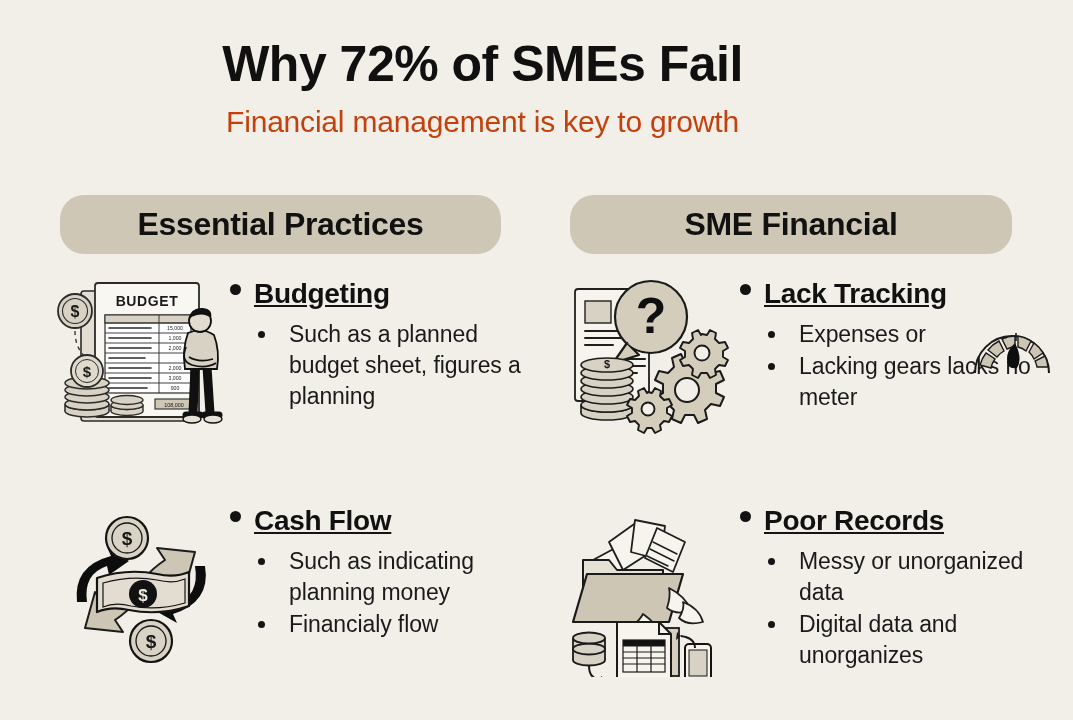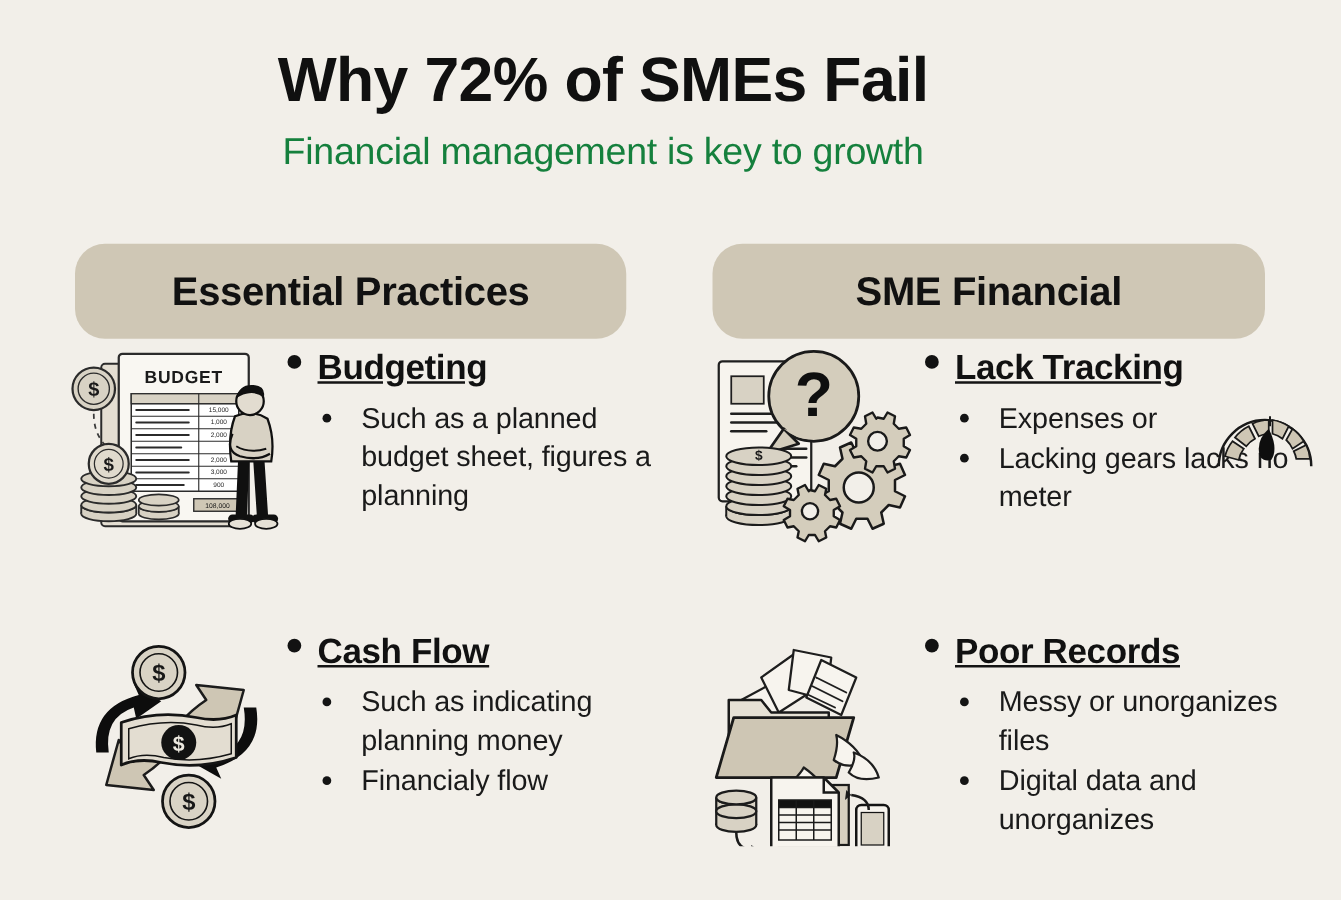--- a/index.html
+++ b/index.html
@@ -30,28 +30,28 @@
     letter-spacing: -0.5px;
     line-height: 1.05;
     color: #101010;
     margin: 0;
   }
   .subtitle {
     font-size: 30px;
     font-weight: normal;
     letter-spacing: -0.2px;
     line-height: 1.1;
-    color: #15803d;
+    color: #c2410c;
     margin: 14px 0 0 0;
   }
 
   
   .pill {
     position: absolute;
-    height: 76px;
+    height: 59px;
     border-radius: 24px;
     background: #CFC7B5;
     display: flex;
     align-items: center;
     justify-content: center;
   }
   .pill-left  { left: 60px;  top: 195px; width: 441px; }
   .pill-right { left: 570px; top: 195px; width: 442px; }
   .pill-label {
     font-size: 32px;
@@ -463,21 +463,21 @@
       </svg>
     </div>
     <div class="textwrap">
       <div class="main-bullet-row">
         <span class="dot-lg"></span>
         <span class="main-label">Poor Records</span>
       </div>
       <ul class="sub-list">
         <li class="sub-item">
           <span class="dot-sm"></span>
-          <span class="sub-text">Messy or unorganizes files</span>
+          <span class="sub-text">Messy or unorganized data</span>
         </li>
         <li class="sub-item">
           <span class="dot-sm"></span>
           <span class="sub-text">Digital data and unorganizes</span>
         </li>
       </ul>
     </div>
   </div>
 </div>
 

